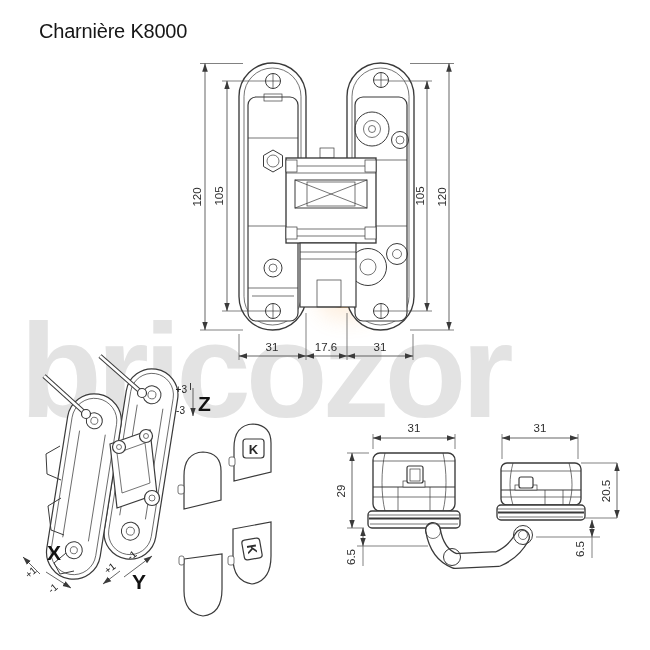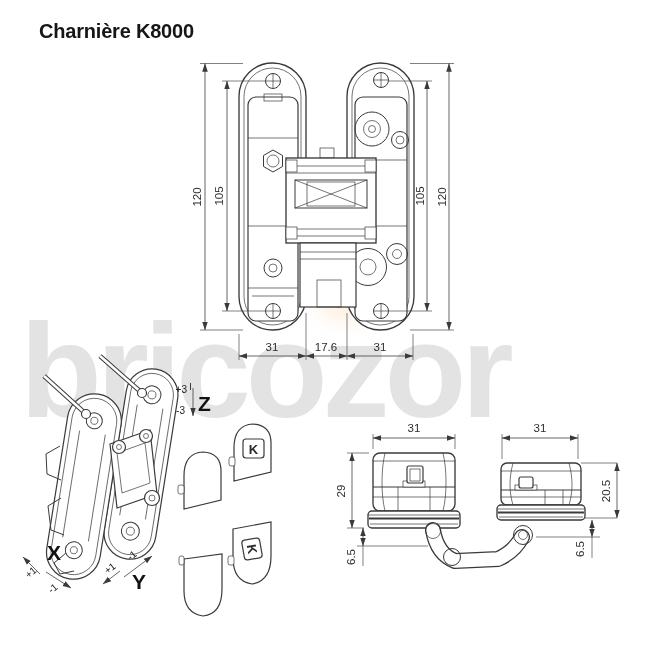--- a/index.html
+++ b/index.html
@@ -3,21 +3,21 @@
 <meta charset="utf-8">
 <style>
   html,body{margin:0;padding:0;background:#fff;}
   #canvas{position:relative;width:650px;height:650px;background:#fff;overflow:hidden;
           font-family:"Liberation Sans",sans-serif;}
   #wm{position:absolute;left:20px;top:288px;font-size:134px;font-weight:bold;
       letter-spacing:-5px;line-height:1;color:#e3e3e3;white-space:nowrap;z-index:1;
       font-family:"Liberation Sans",sans-serif;margin-top:16px;}
   #blob{position:absolute;left:329px;top:244px;width:40px;height:64px;border-radius:10px;
         background:#f59b38;opacity:.5;box-shadow:0 0 20px 12px rgba(245,155,56,.30);z-index:2;}
-  #title{position:absolute;left:39px;top:20px;font-size:20px;font-weight:bold;color:#161616;
+  #title{position:absolute;left:39px;top:20px;font-size:20px;font-weight:normal;color:#161616;
          letter-spacing:-.2px;z-index:4;}
   svg{position:absolute;left:0;top:0;z-index:3;}
   .l{stroke:#3a3a3a;fill:none;stroke-width:1;}
   .w{stroke:#3a3a3a;fill:#ffffff;stroke-width:1.2;}
   .t{stroke-width:.7;}
   .m{stroke-width:1.35;}
   .d{stroke:#4a4a4a;stroke-width:.85;fill:none;}
   .e{stroke:#4a4a4a;stroke-width:.7;fill:none;}
   .dim{font:11.5px "Liberation Sans",sans-serif;fill:#2d2d2d;}
   .axis{font:bold 21px "Liberation Sans",sans-serif;fill:#111;}

